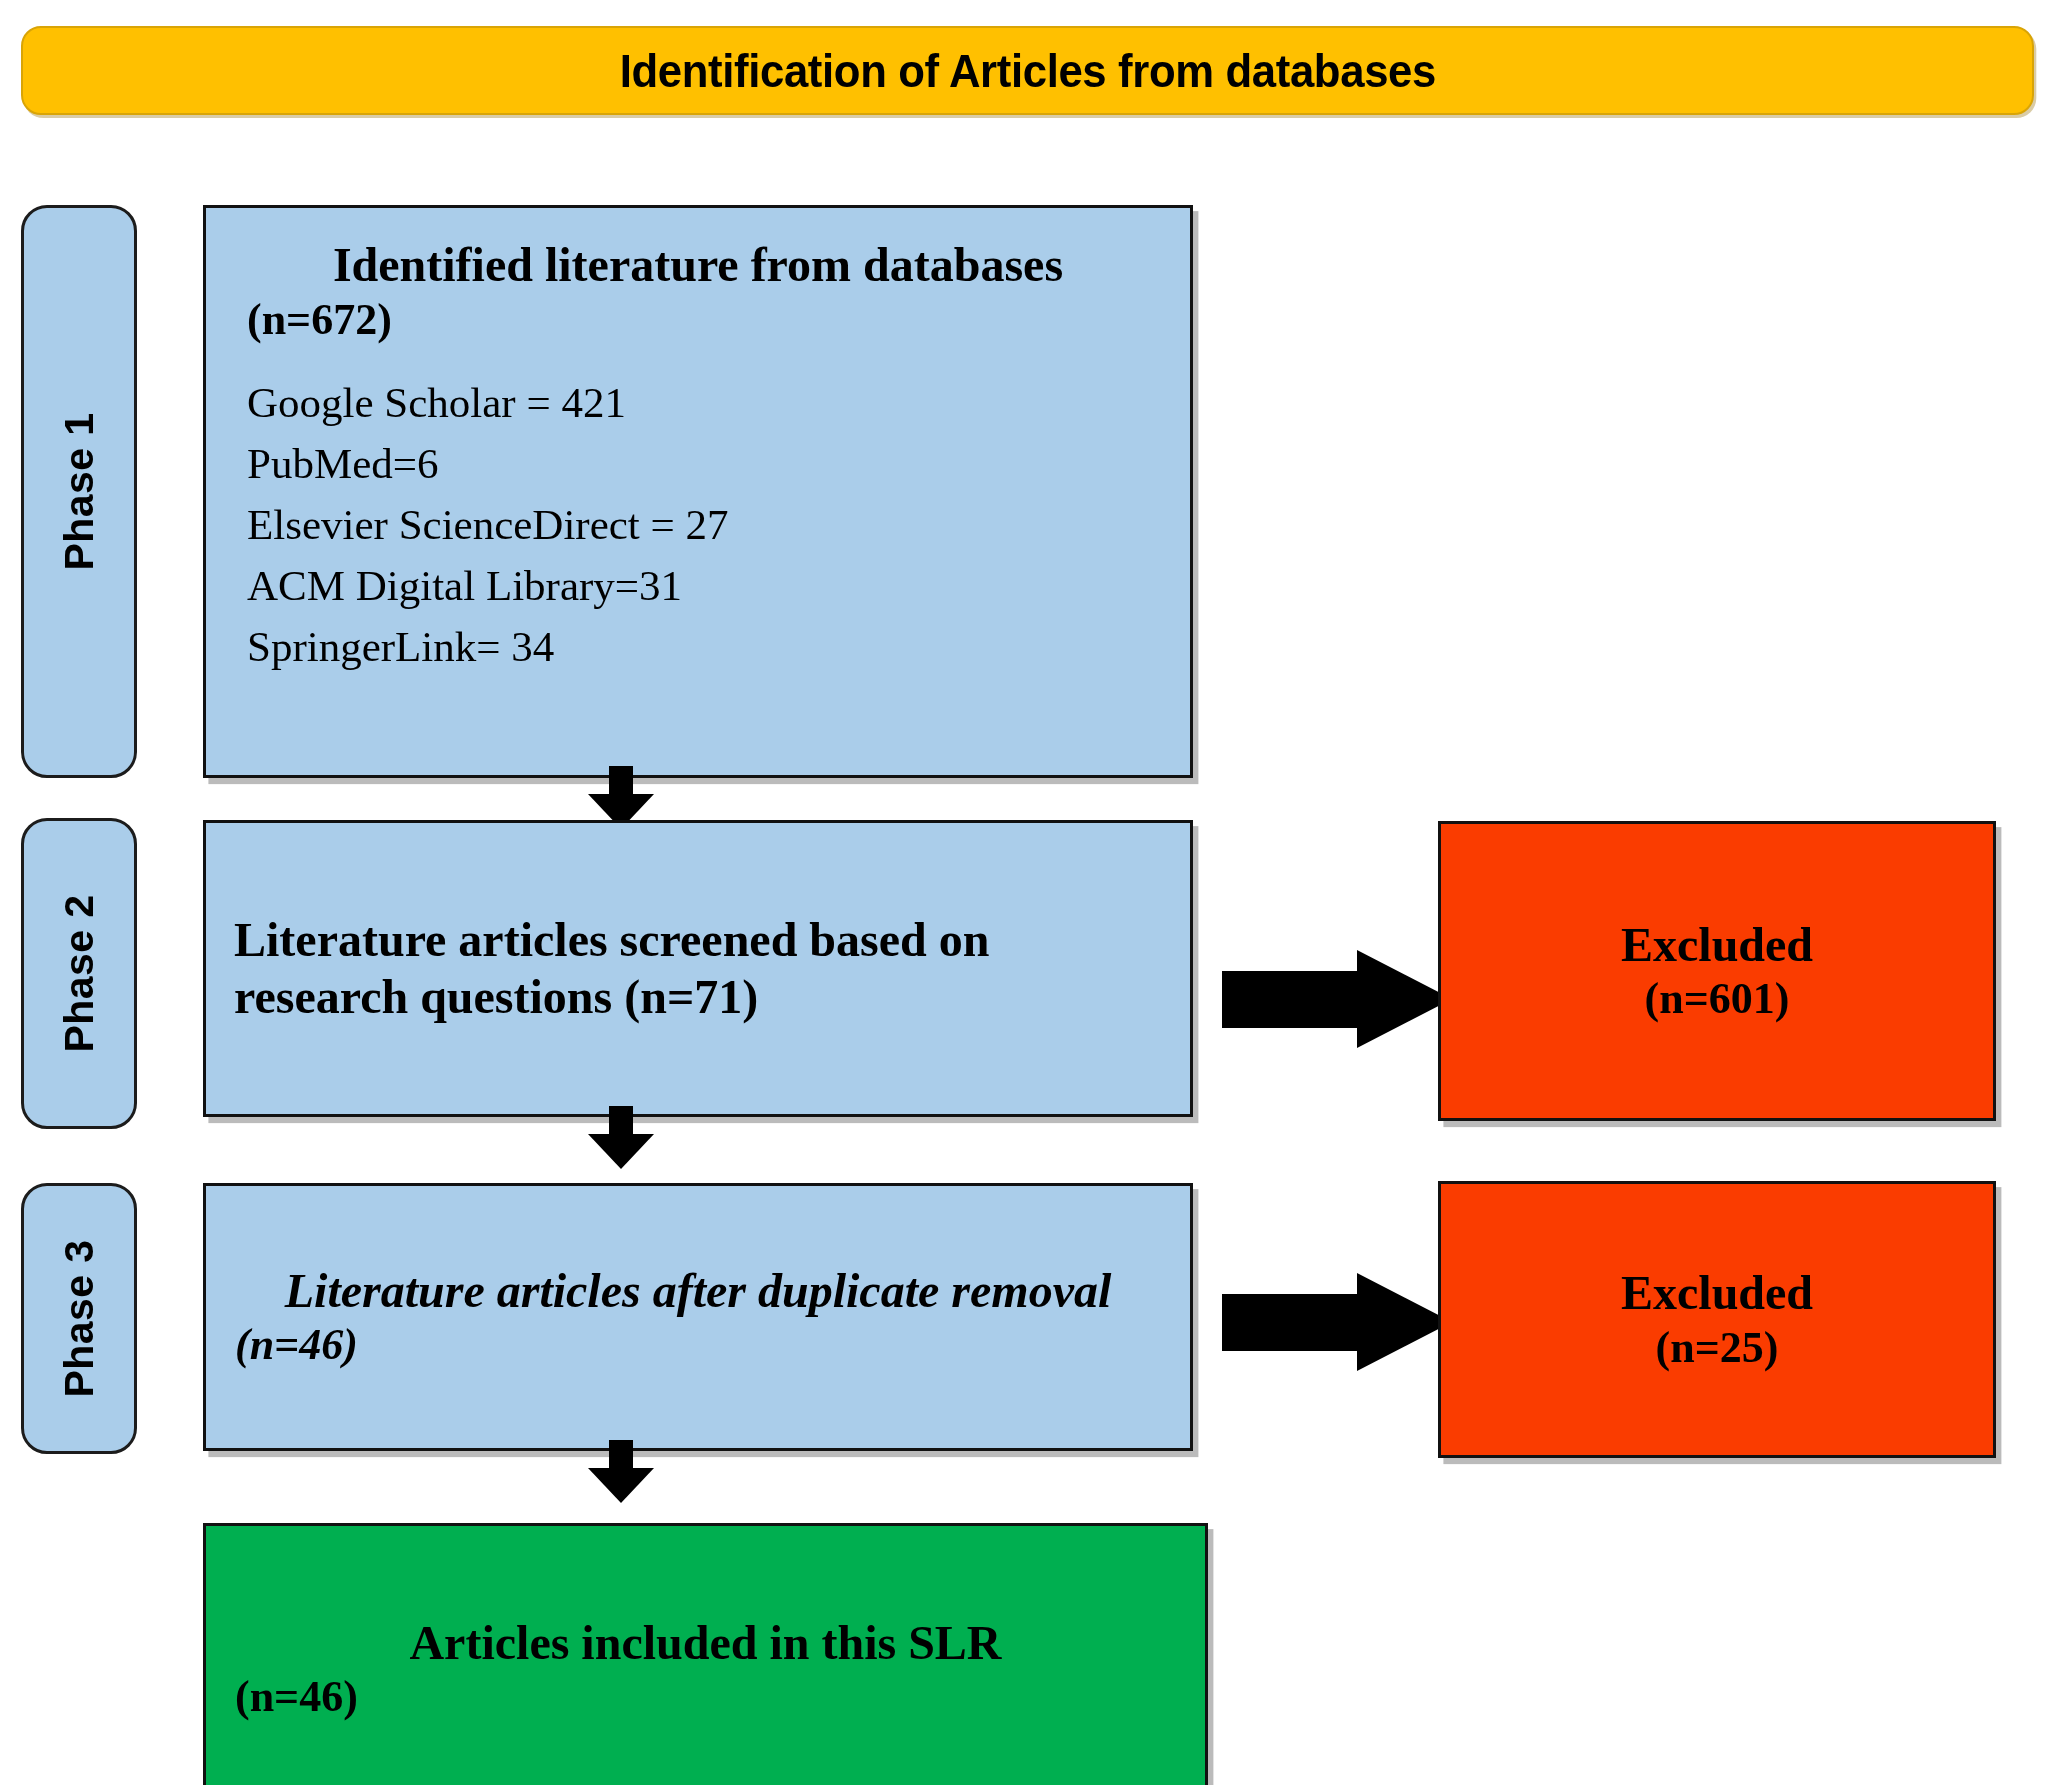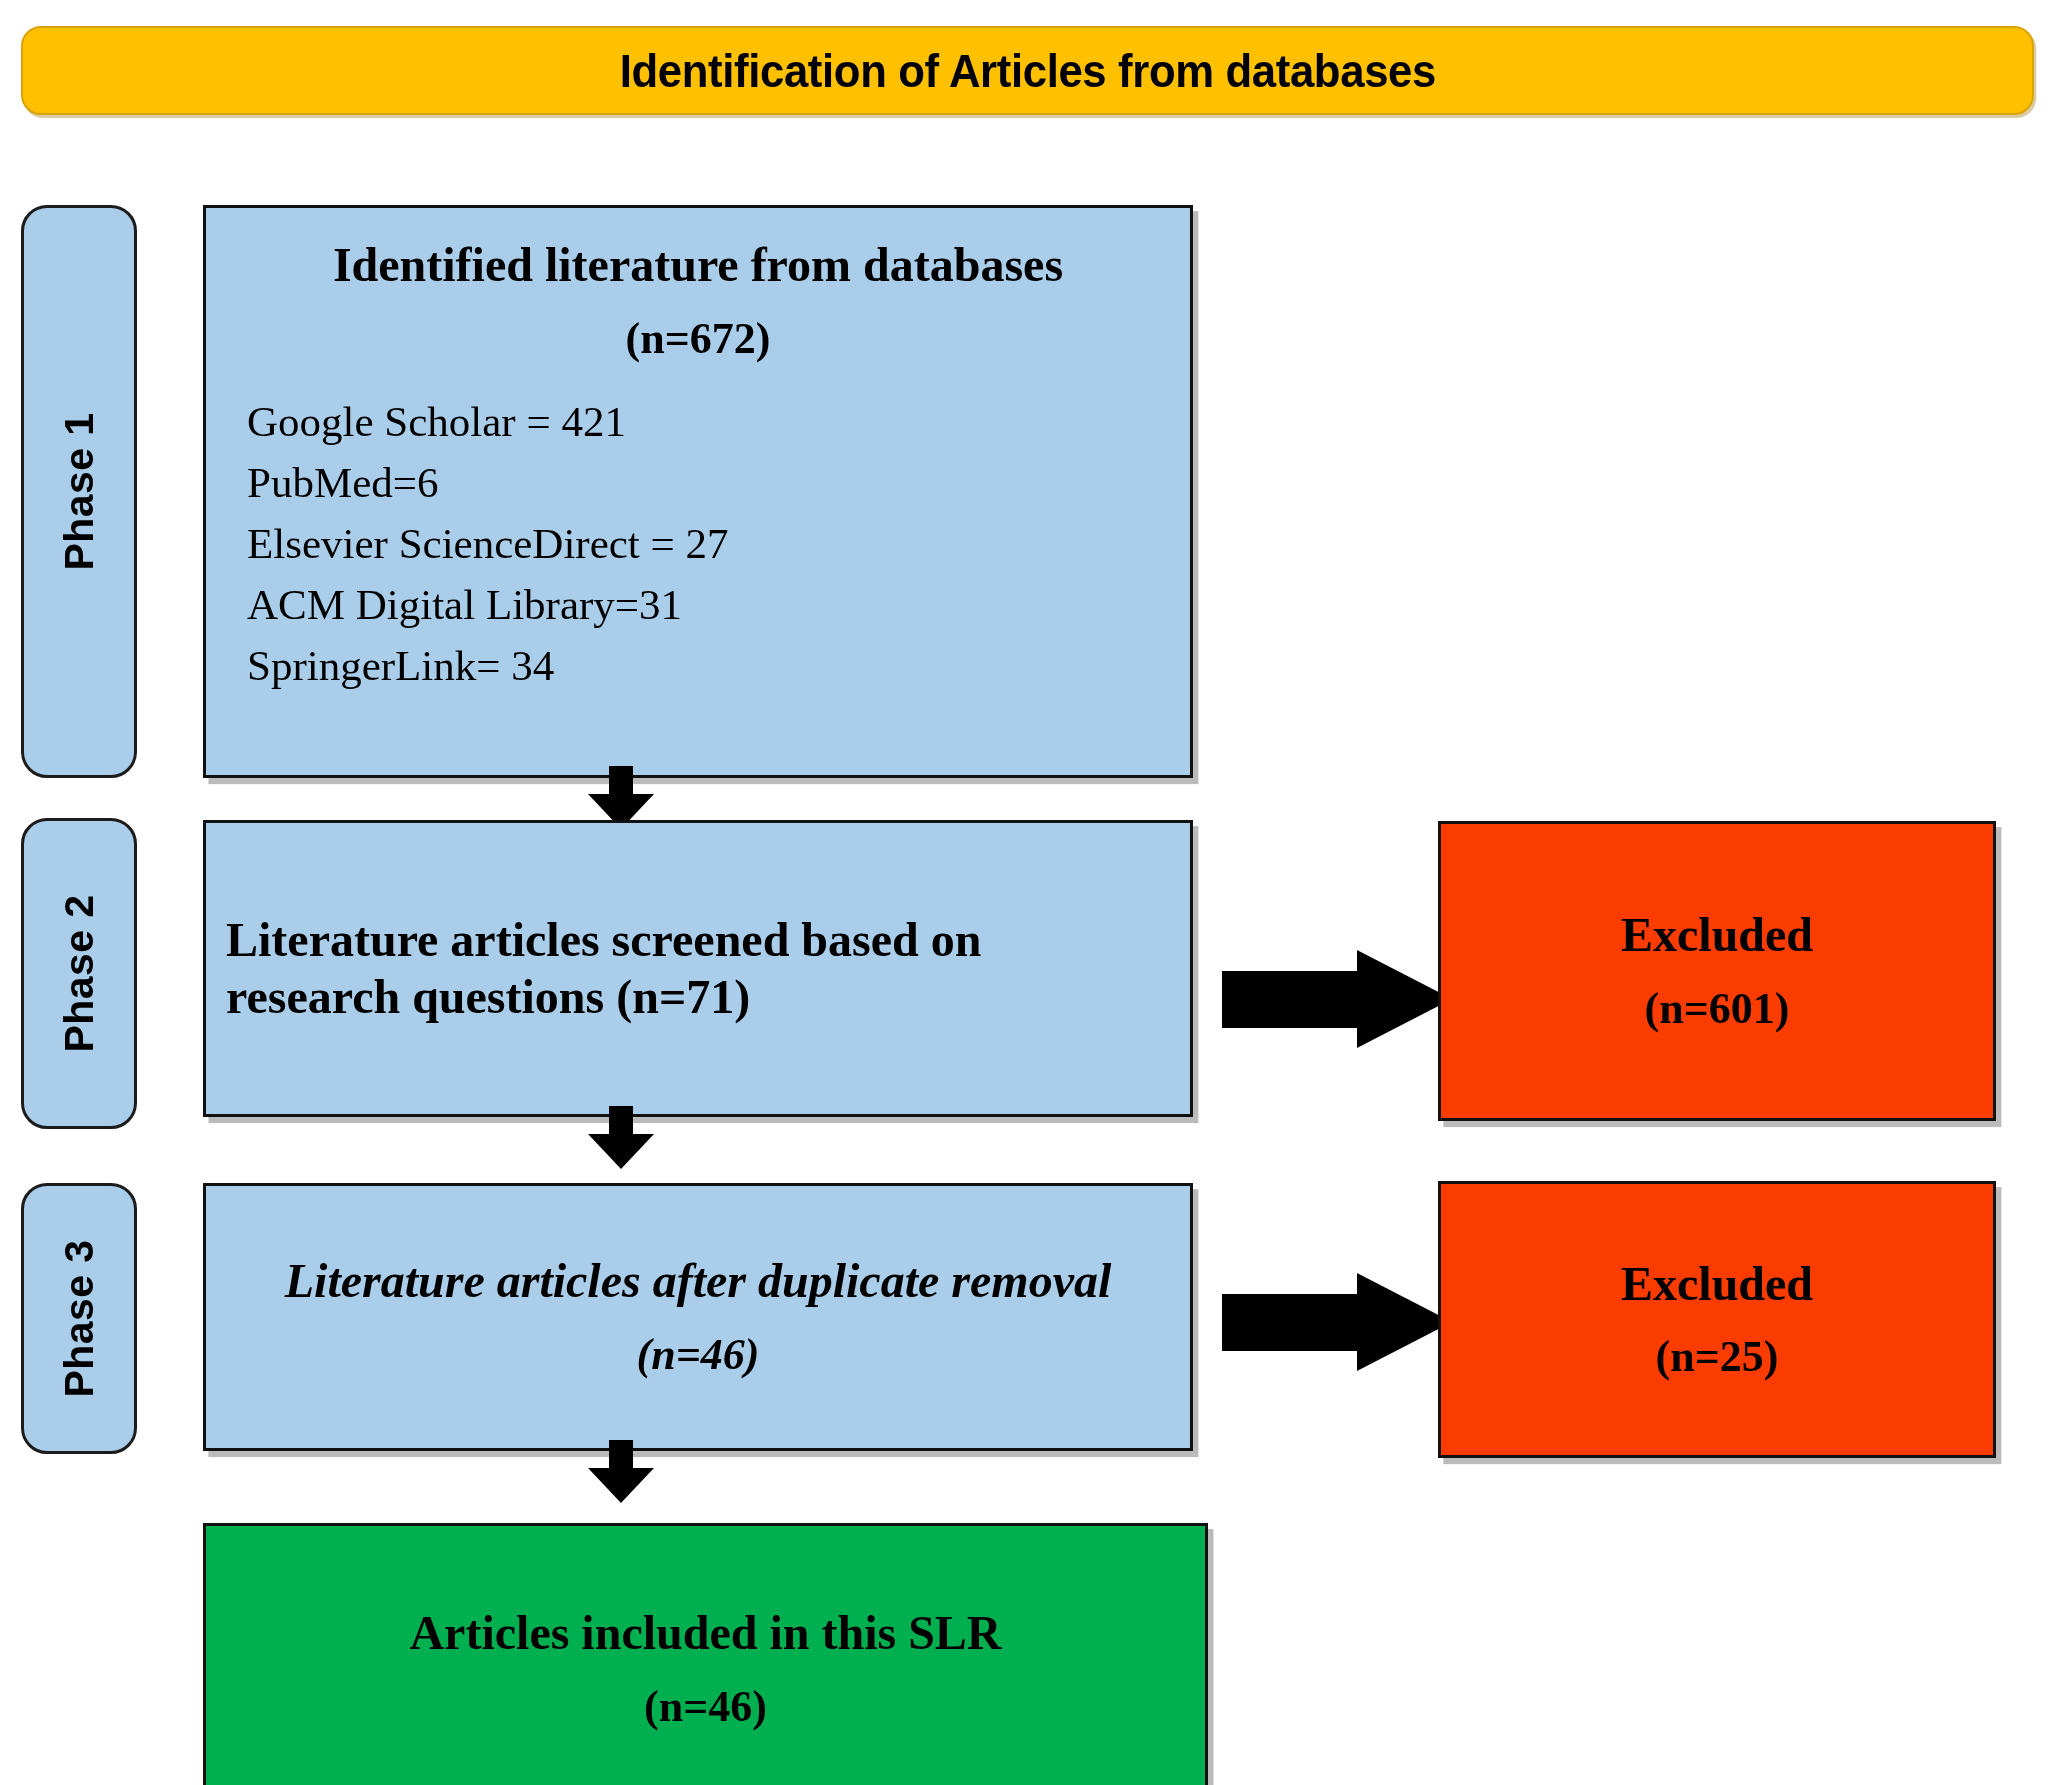--- a/index.html
+++ b/index.html
@@ -101,22 +101,21 @@
   }
   .box-heading-left {
     text-align: left;
   }
   .box-subcount {
     font-family: "Liberation Serif", serif;
     font-weight: bold;
     font-size: 44px;
     color: #000000;
     line-height: 1.18;
-    text-align: center;
-    margin-top: 19px;
+    text-align: left;
   }
   .db-list {
     margin-top: 26px;
     font-family: "Liberation Serif", serif;
     font-weight: normal;
     font-size: 43px;
     color: #000000;
     line-height: 1.42;
     text-align: left;
   }
@@ -124,21 +123,21 @@
 
   
   #box-identified {
     left: 203px;  top: 205px;  width: 990px; height: 573px;
   }
   #box-identified .box-inner { padding: 29px 41px 7.7px 41px; justify-content: flex-start; }
 
   #box-screened {
     left: 203px;  top: 820px; width: 990px; height: 297px;
   }
-  #box-screened .box-inner { padding: 0 20px; }
+  #box-screened .box-inner { padding: 0 28px; }
 
   #box-duplicates {
     left: 203px;  top: 1183px; width: 990px; height: 268px; font-style: italic;
   }
   #box-duplicates .box-inner { padding: 0 29px; }
 
   #box-excluded-1 {
     left: 1438px; top: 821px; width: 558px; height: 300px;
   }
   #box-excluded-2 {

